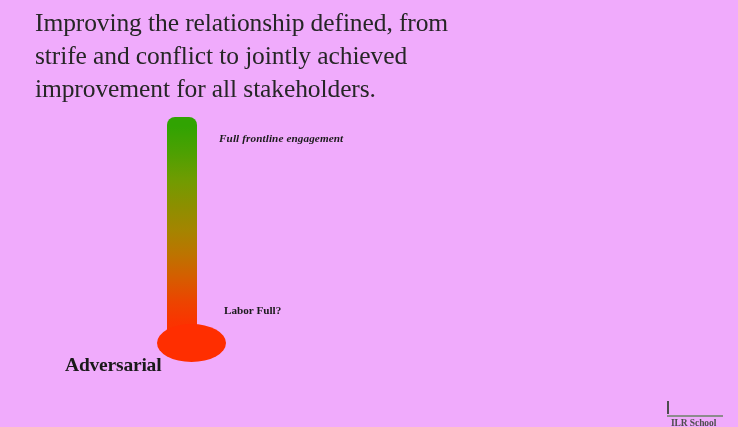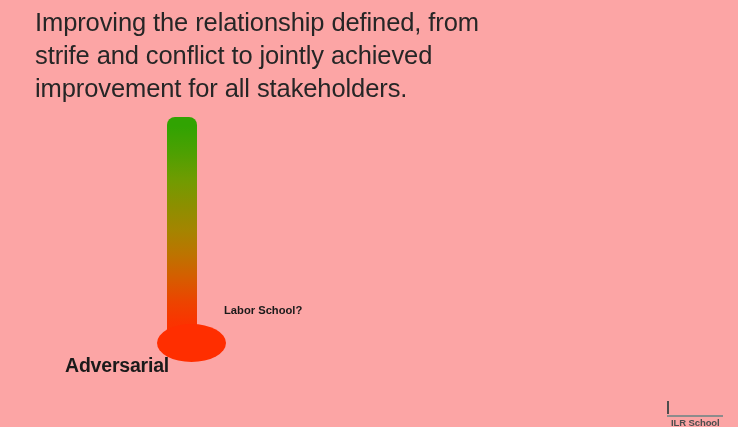--- a/index.html
+++ b/index.html
@@ -10,21 +10,22 @@
     width: 738px;
     height: 427px;
     background: #ffffff;
     font-family: "Liberation Sans", sans-serif;
     overflow: hidden;
   }
   #slide {
     position: relative;
     width: 738px;
     height: 427px;
-    background: #fca5a5;
+    background: #f0abfc;
+    font-family: Liberation Serif, serif;
   }
 
   
   #slide-title {
     position: absolute;
     left: 35px;
     top: 6px;
     width: 590px;
     font-size: 25.5px;
     line-height: 33px;
@@ -152,23 +153,24 @@
 
   <div id="slide-title">Improving the relationship defined, from
 strife and conflict to jointly achieved
 improvement for all stakeholders.</div>
 
   <div id="thermometer">
     <div id="thermo-stem"></div>
     <div id="thermo-bulb"></div>
   </div>
 
+  <div class="stage-label" id="label-full-frontline">Full frontline engagement</div>
 
 
-  <div class="stage-label" id="label-labor-peace">Labor School?</div>
+  <div class="stage-label" id="label-labor-peace">Labor Full?</div>
 
   <div id="label-adversarial">Adversarial</div>
 
   <div id="ilr-logo">
     <div id="ilr-logo-bar"></div>
     <div id="ilr-logo-text">ILR School</div>
     <div id="ilr-logo-rule"></div>
   </div>
 
 </div>

